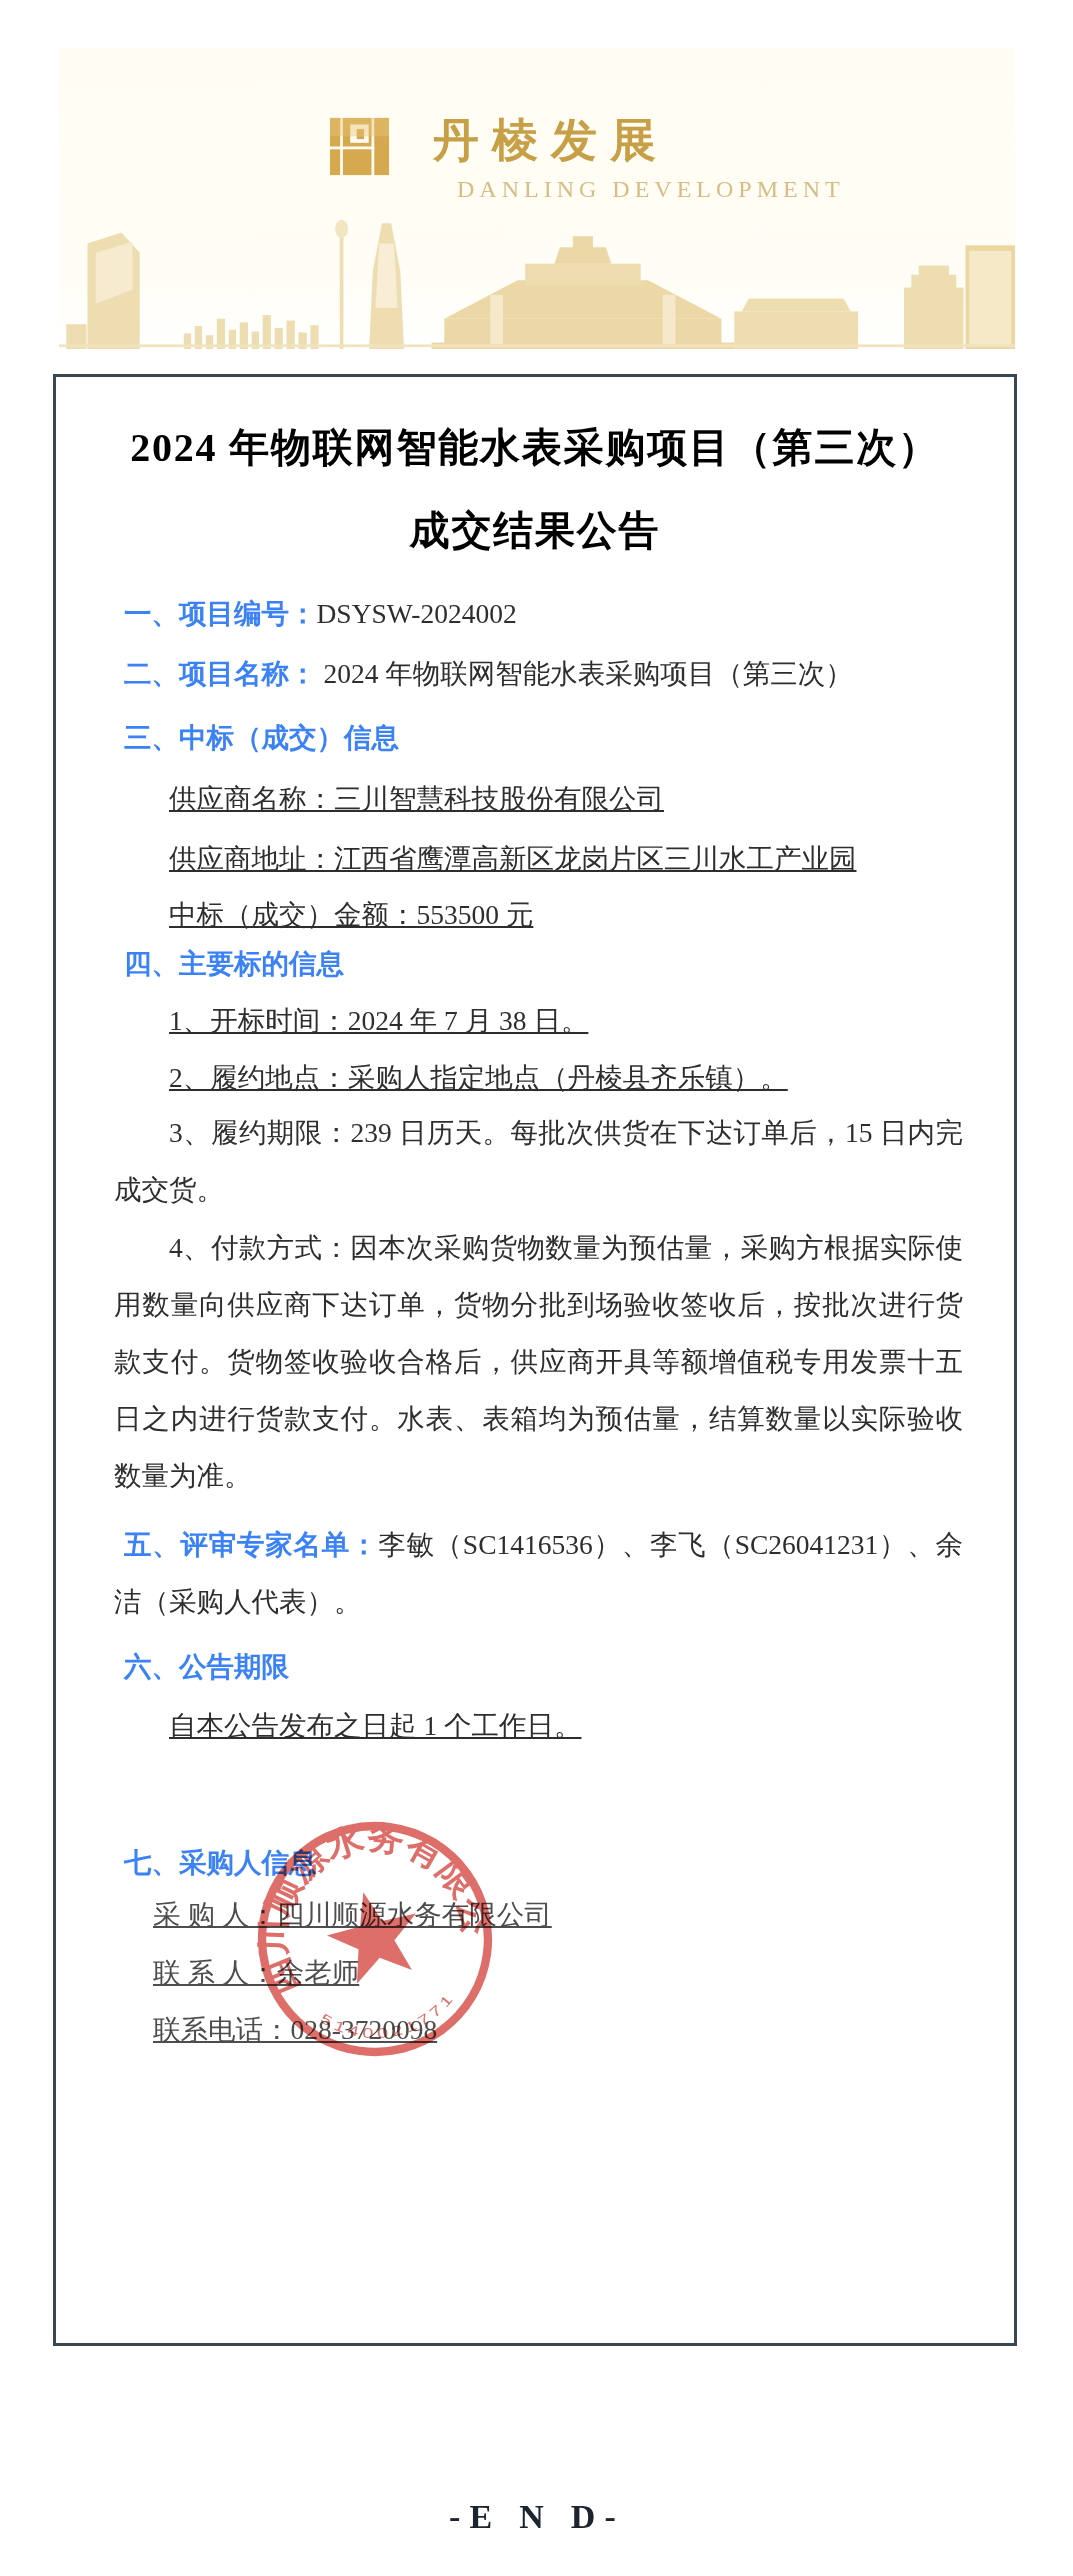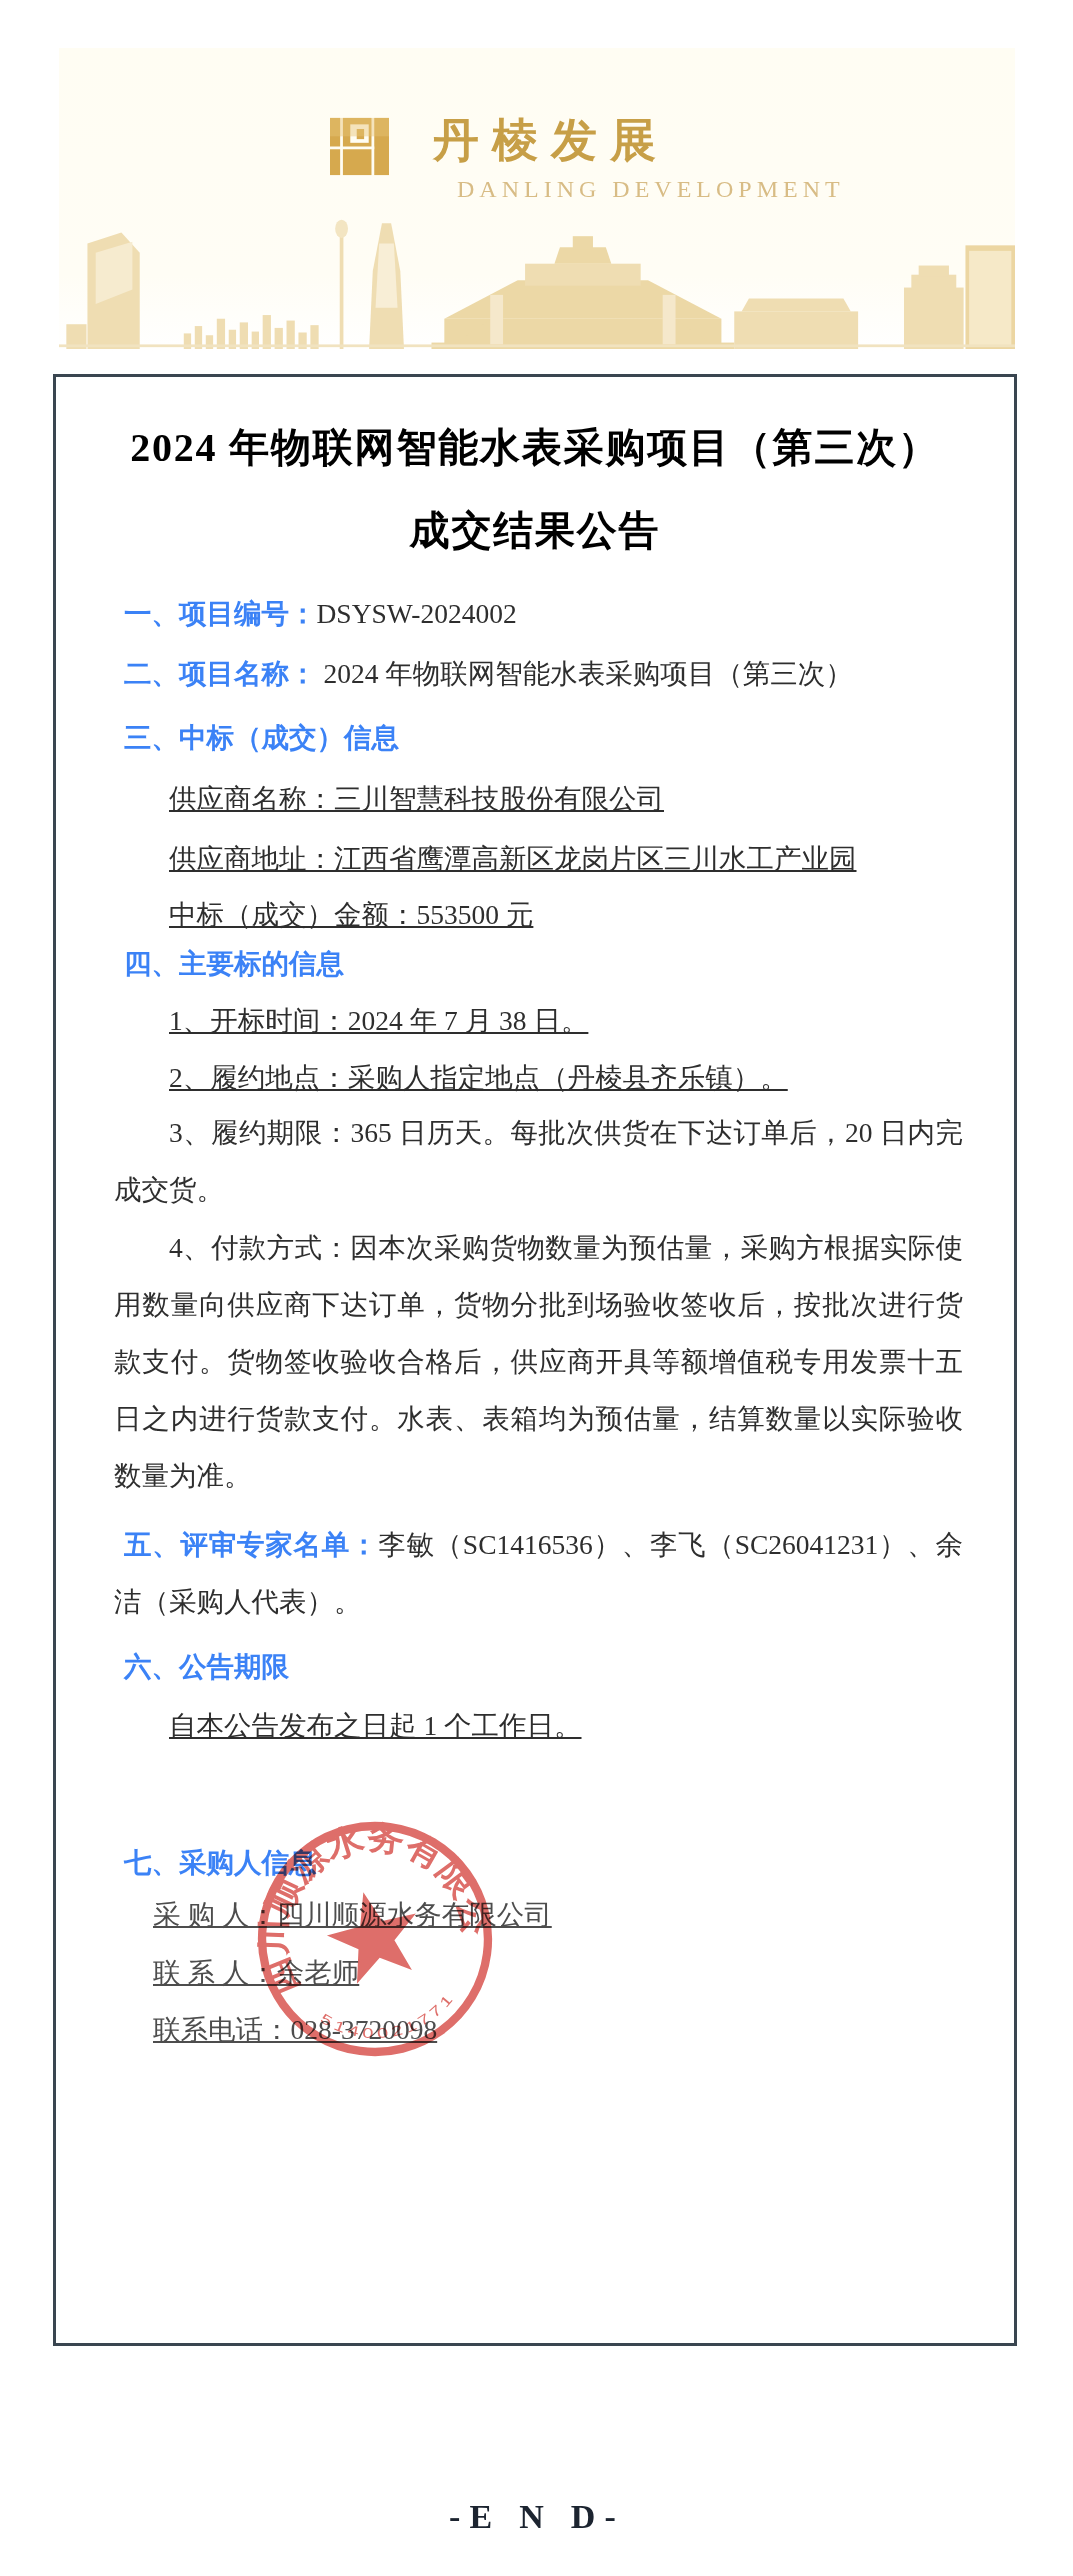--- a/index.html
+++ b/index.html
@@ -112,21 +112,21 @@
 
   <div class="line ind" style="top:782px">供应商名称：三川智慧科技股份有限公司</div>
   <div class="line ind" style="top:842px">供应商地址：江西省鹰潭高新区龙岗片区三川水工产业园</div>
   <div class="line ind" style="top:898px">中标（成交）金额：553500 元</div>
 
   <div class="line hd" style="top:947px">四、主要标的信息</div>
 
   <div class="line ind" style="top:1004px">1、开标时间：2024 年 7 月 38 日。</div>
   <div class="line ind" style="top:1061px">2、履约地点：采购人指定地点（丹棱县齐乐镇）。</div>
 
-  <div class="para" style="top:1104px">3、履约期限：365 日历天。每批次供货在下达订单后，20 日内完成交货。</div>
+  <div class="para" style="top:1104px">3、履约期限：239 日历天。每批次供货在下达订单后，15 日内完成交货。</div>
   <div class="para" style="top:1219px">4、付款方式：因本次采购货物数量为预估量，采购方根据实际使用数量向供应商下达订单，货物分批到场验收签收后，按批次进行货款支付。货物签收验收合格后，供应商开具等额增值税专用发票十五日之内进行货款支付。水表、表箱均为预估量，结算数量以实际验收数量为准。</div>
 
   <div class="para noindent" style="top:1516px"><span class="hd">五、评审专家名单：</span><span>李敏（SC1416536）、李飞（SC26041231）、余洁（采购人代表）。</span></div>
 
   <div class="line hd" style="top:1650px">六、公告期限</div>
   <div class="line ind" style="top:1709px">自本公告发布之日起 1 个工作日。</div>
 
   <div class="line hd" style="top:1846px">七、采购人信息</div>
   <div class="buyerline" style="top:1898px">采  购  人：四川顺源水务有限公司</div>
   <div class="buyerline" style="top:1956px">联  系  人：余老师</div>

